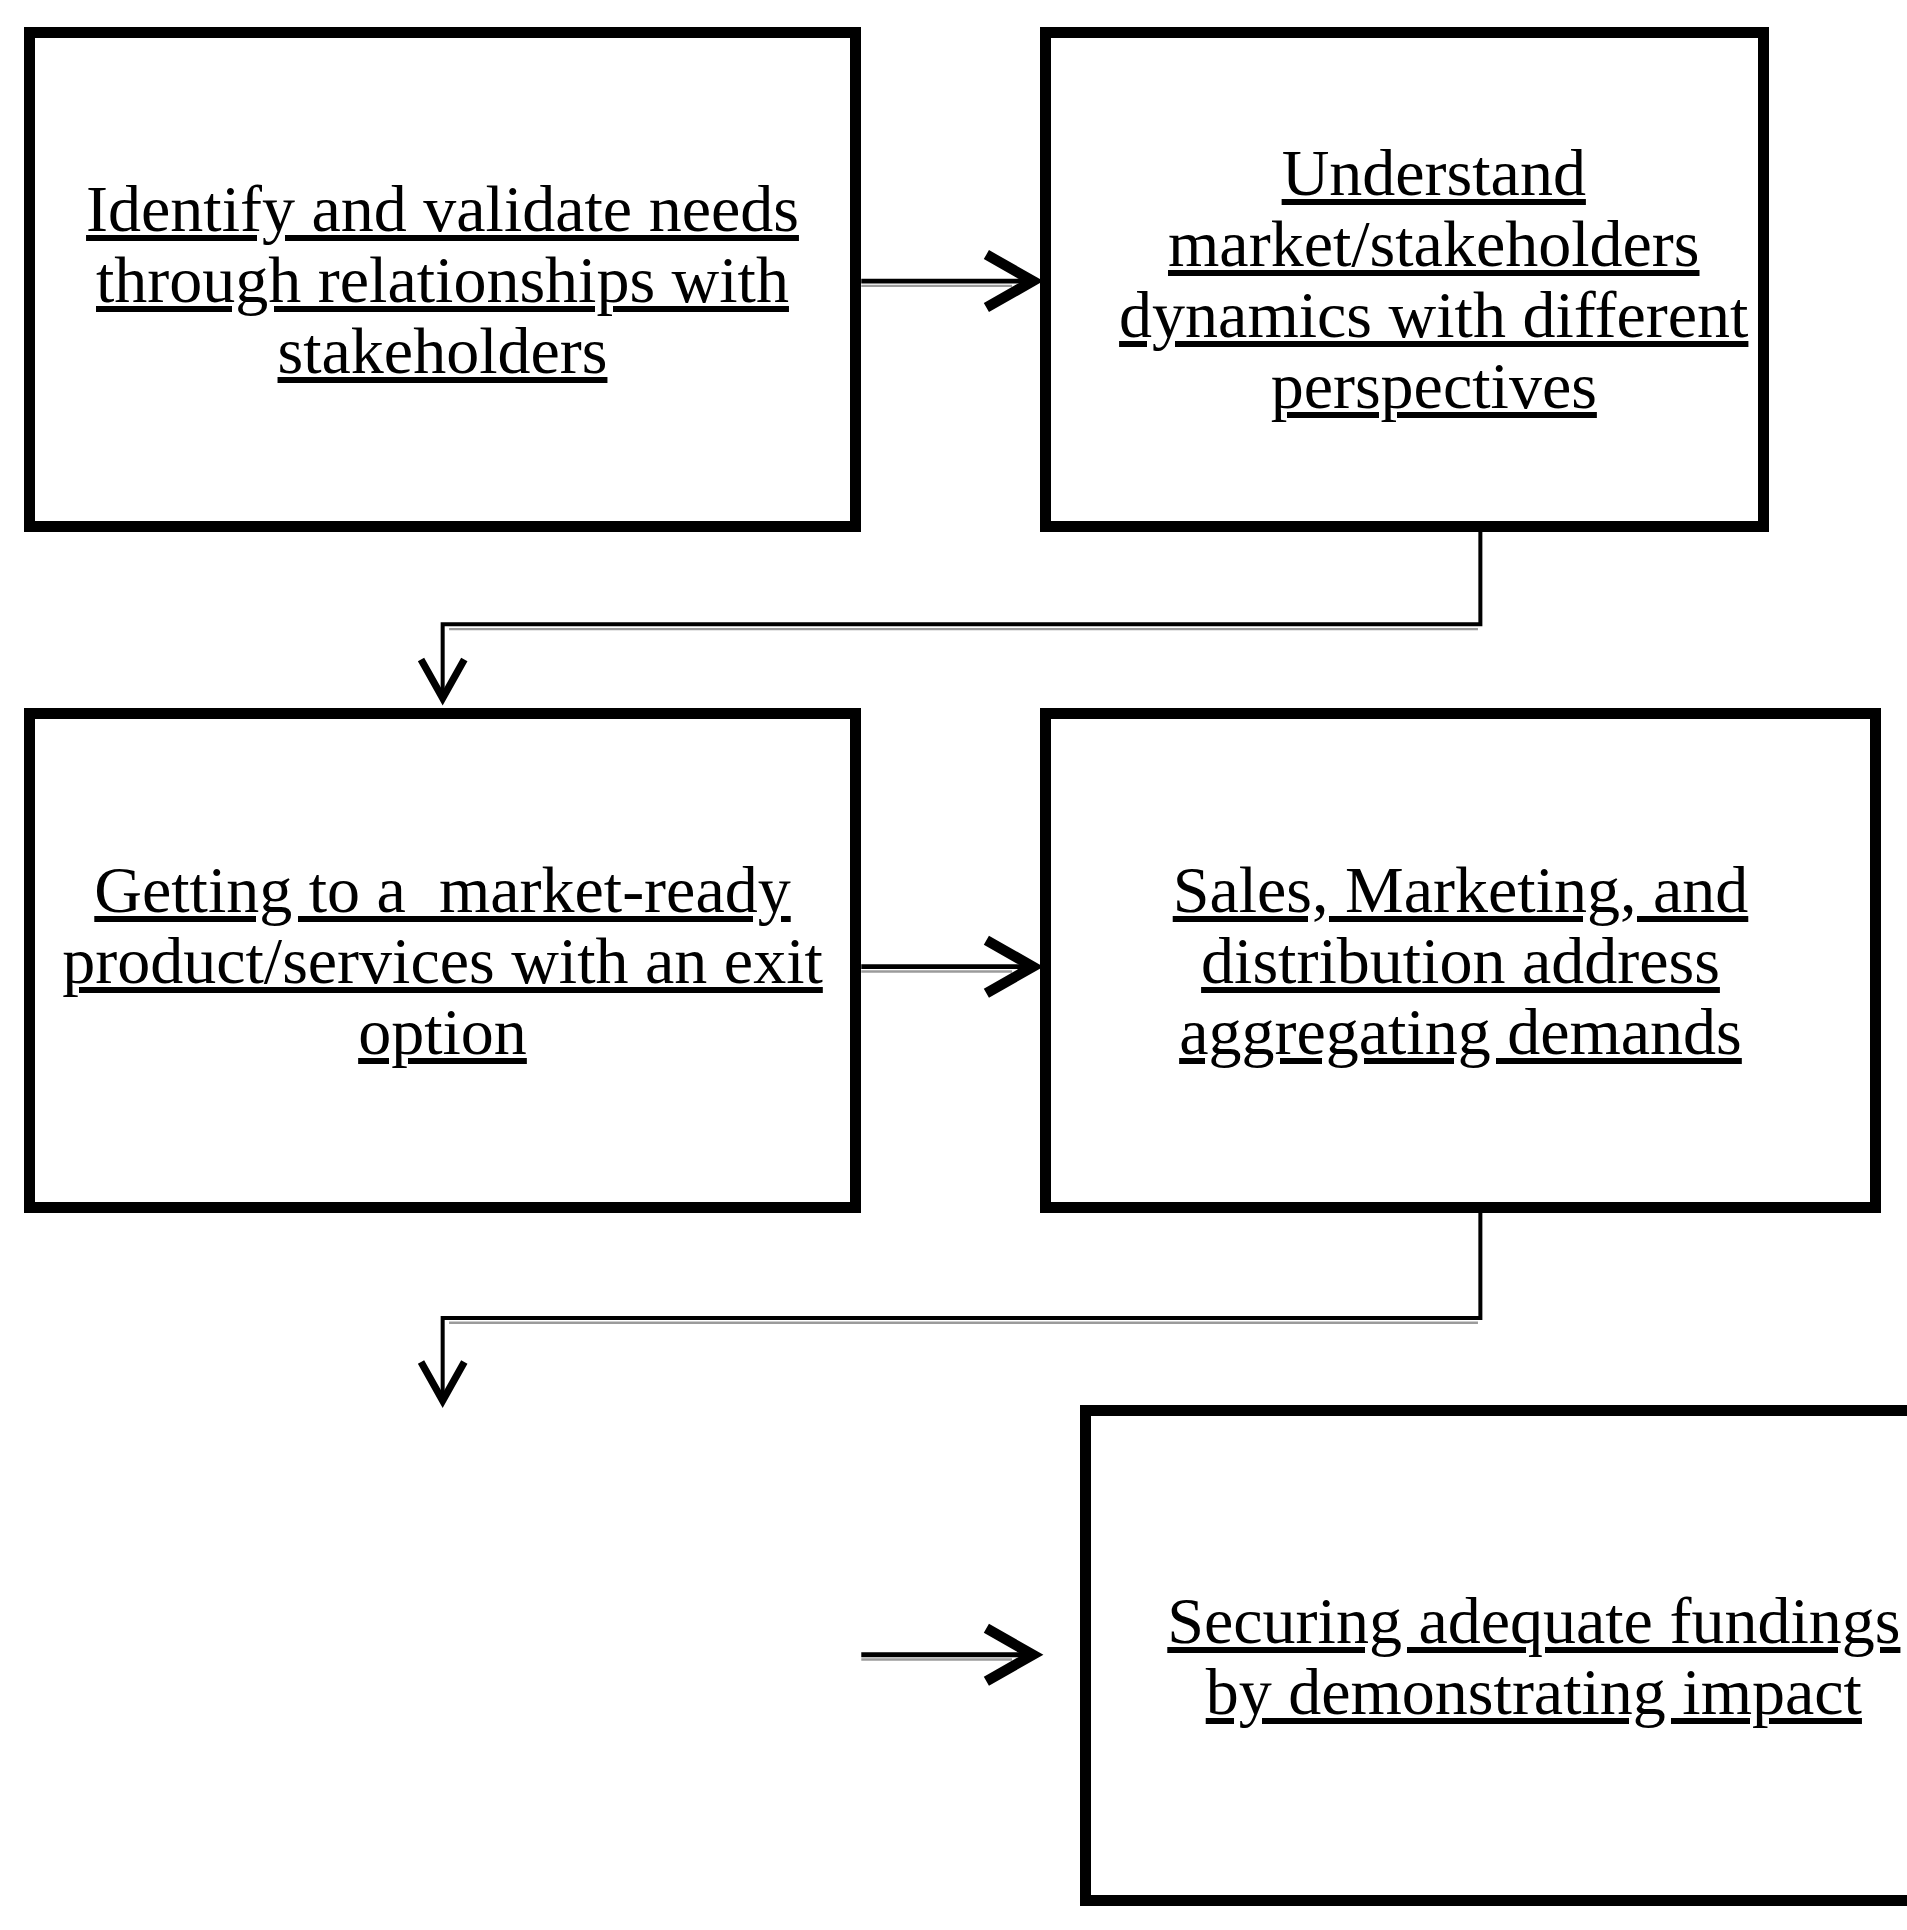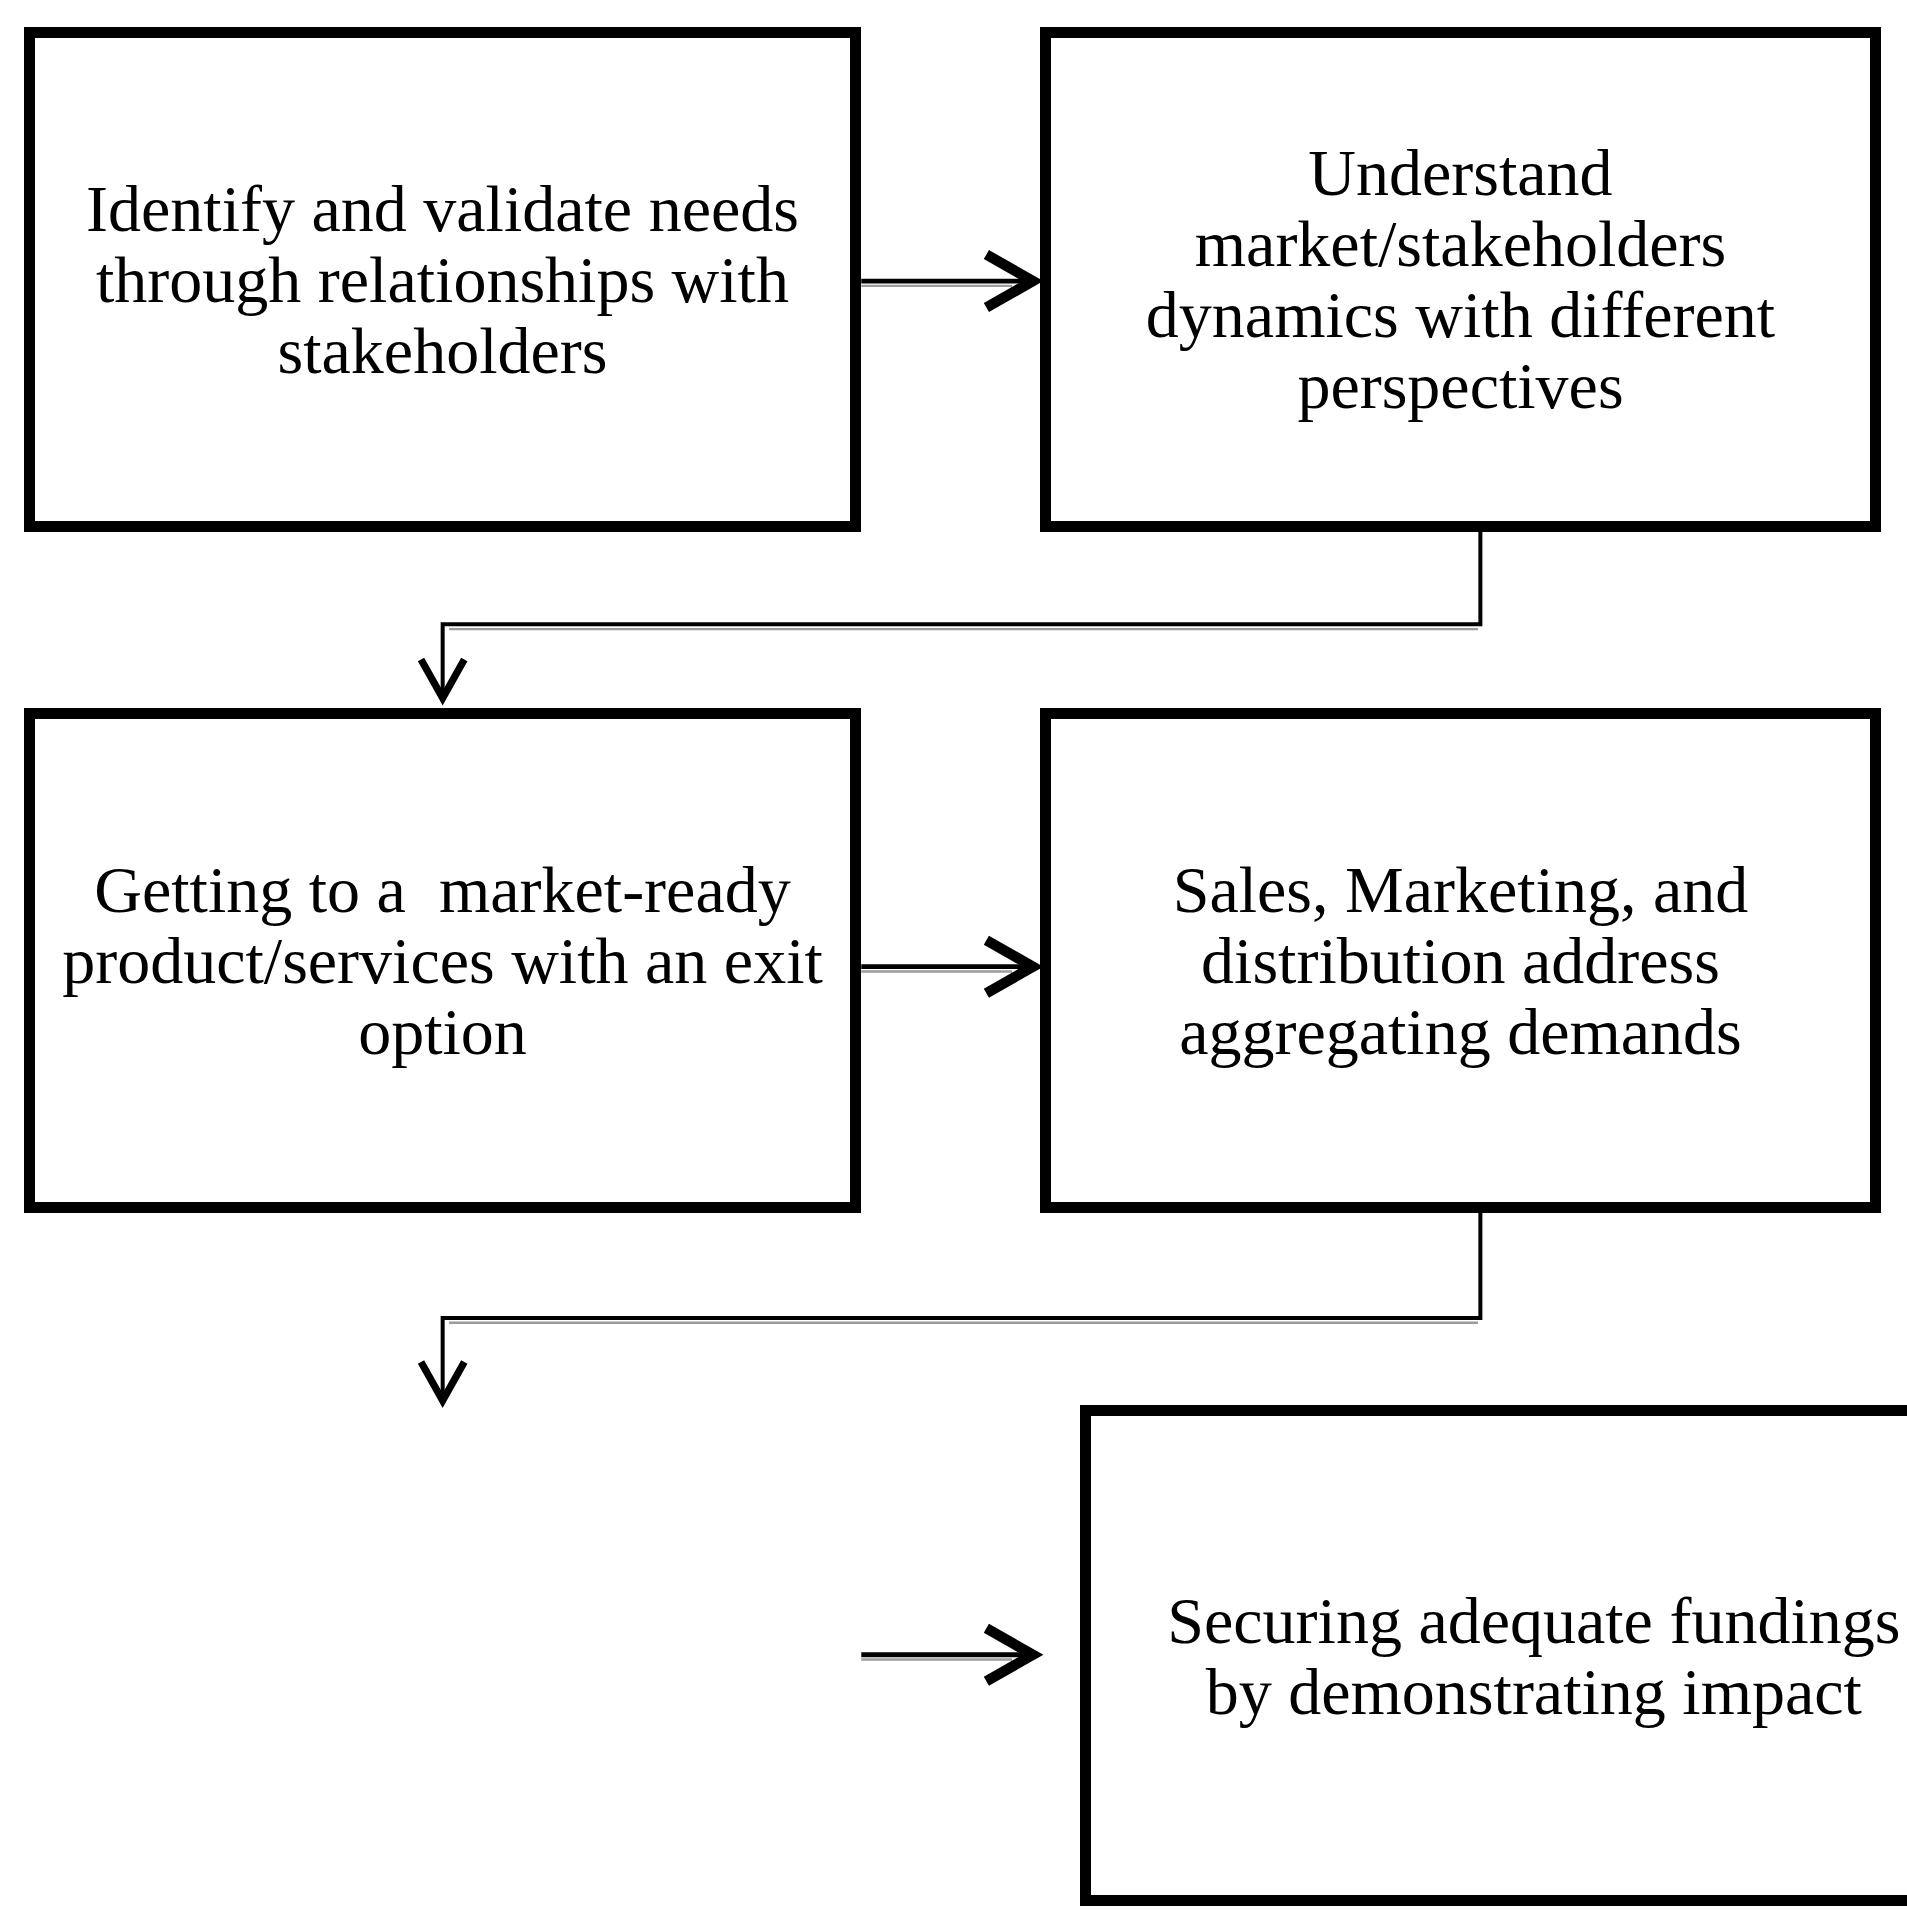--- a/index.html
+++ b/index.html
@@ -32,24 +32,25 @@
     justify-content: center;
     text-align: center;
     padding: 0 9.6px;
   }
   .box-text {
     white-space: pre-wrap;
     font-size: 66px;
     line-height: 71px;
     color: #000000;
     letter-spacing: 0px;
+    text-decoration: underline;
   }
   
   .b1 { left: 24px;  top: 26.5px;   width: 837px; height: 505px; }
-  .b2 { left: 1040px; top: 26.5px;  width: 841px; height: 505px; }
+  .b2 { left: 1040px; top: 26.5px;  width: 729px; height: 505px; justify-content: flex-end; }
   .b3 { left: 24px;  top: 708px;  width: 837px; height: 505px; }
   .b4 { left: 1040px; top: 708px; width: 841px; height: 505px; }
   .b5 { left: 24px;  top: 1405px; width: 837px; height: 501px; }
   .b6 { left: 1080px; top: 1405px; width: 841px; height: 501px; justify-content: flex-end; }
 </style>
 </head>
 <body>
 
 <div class="canvas">
 

